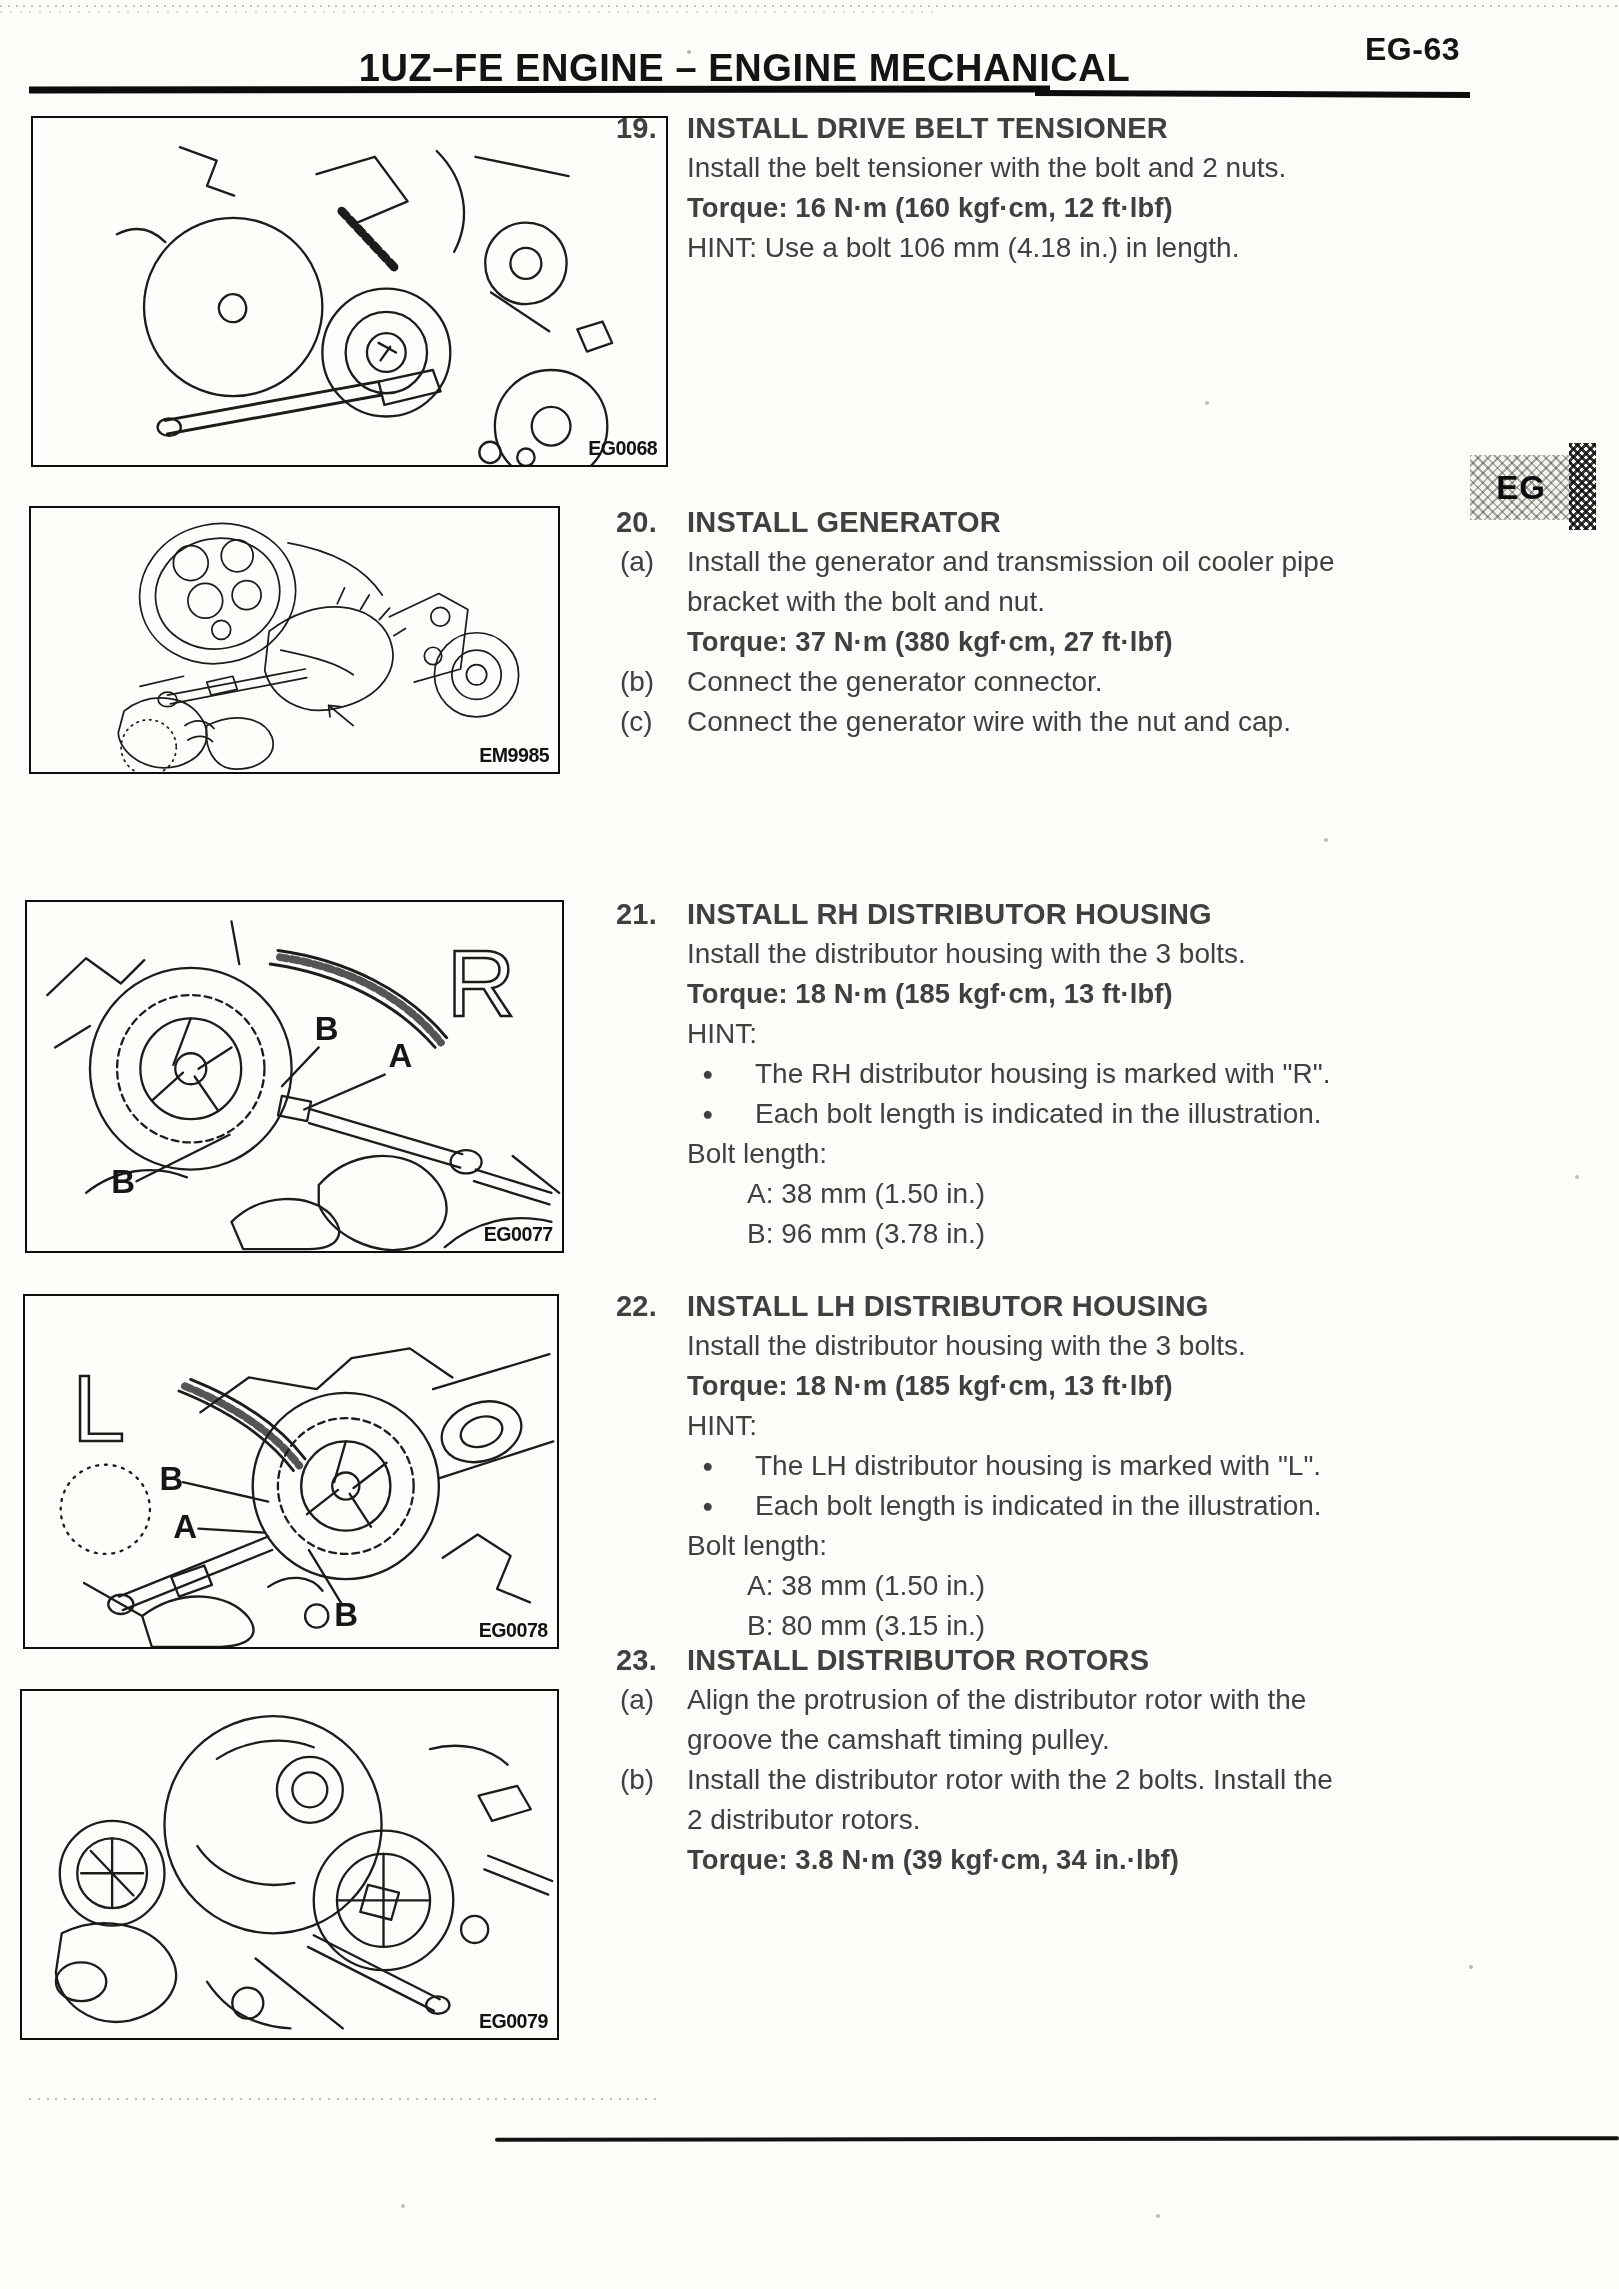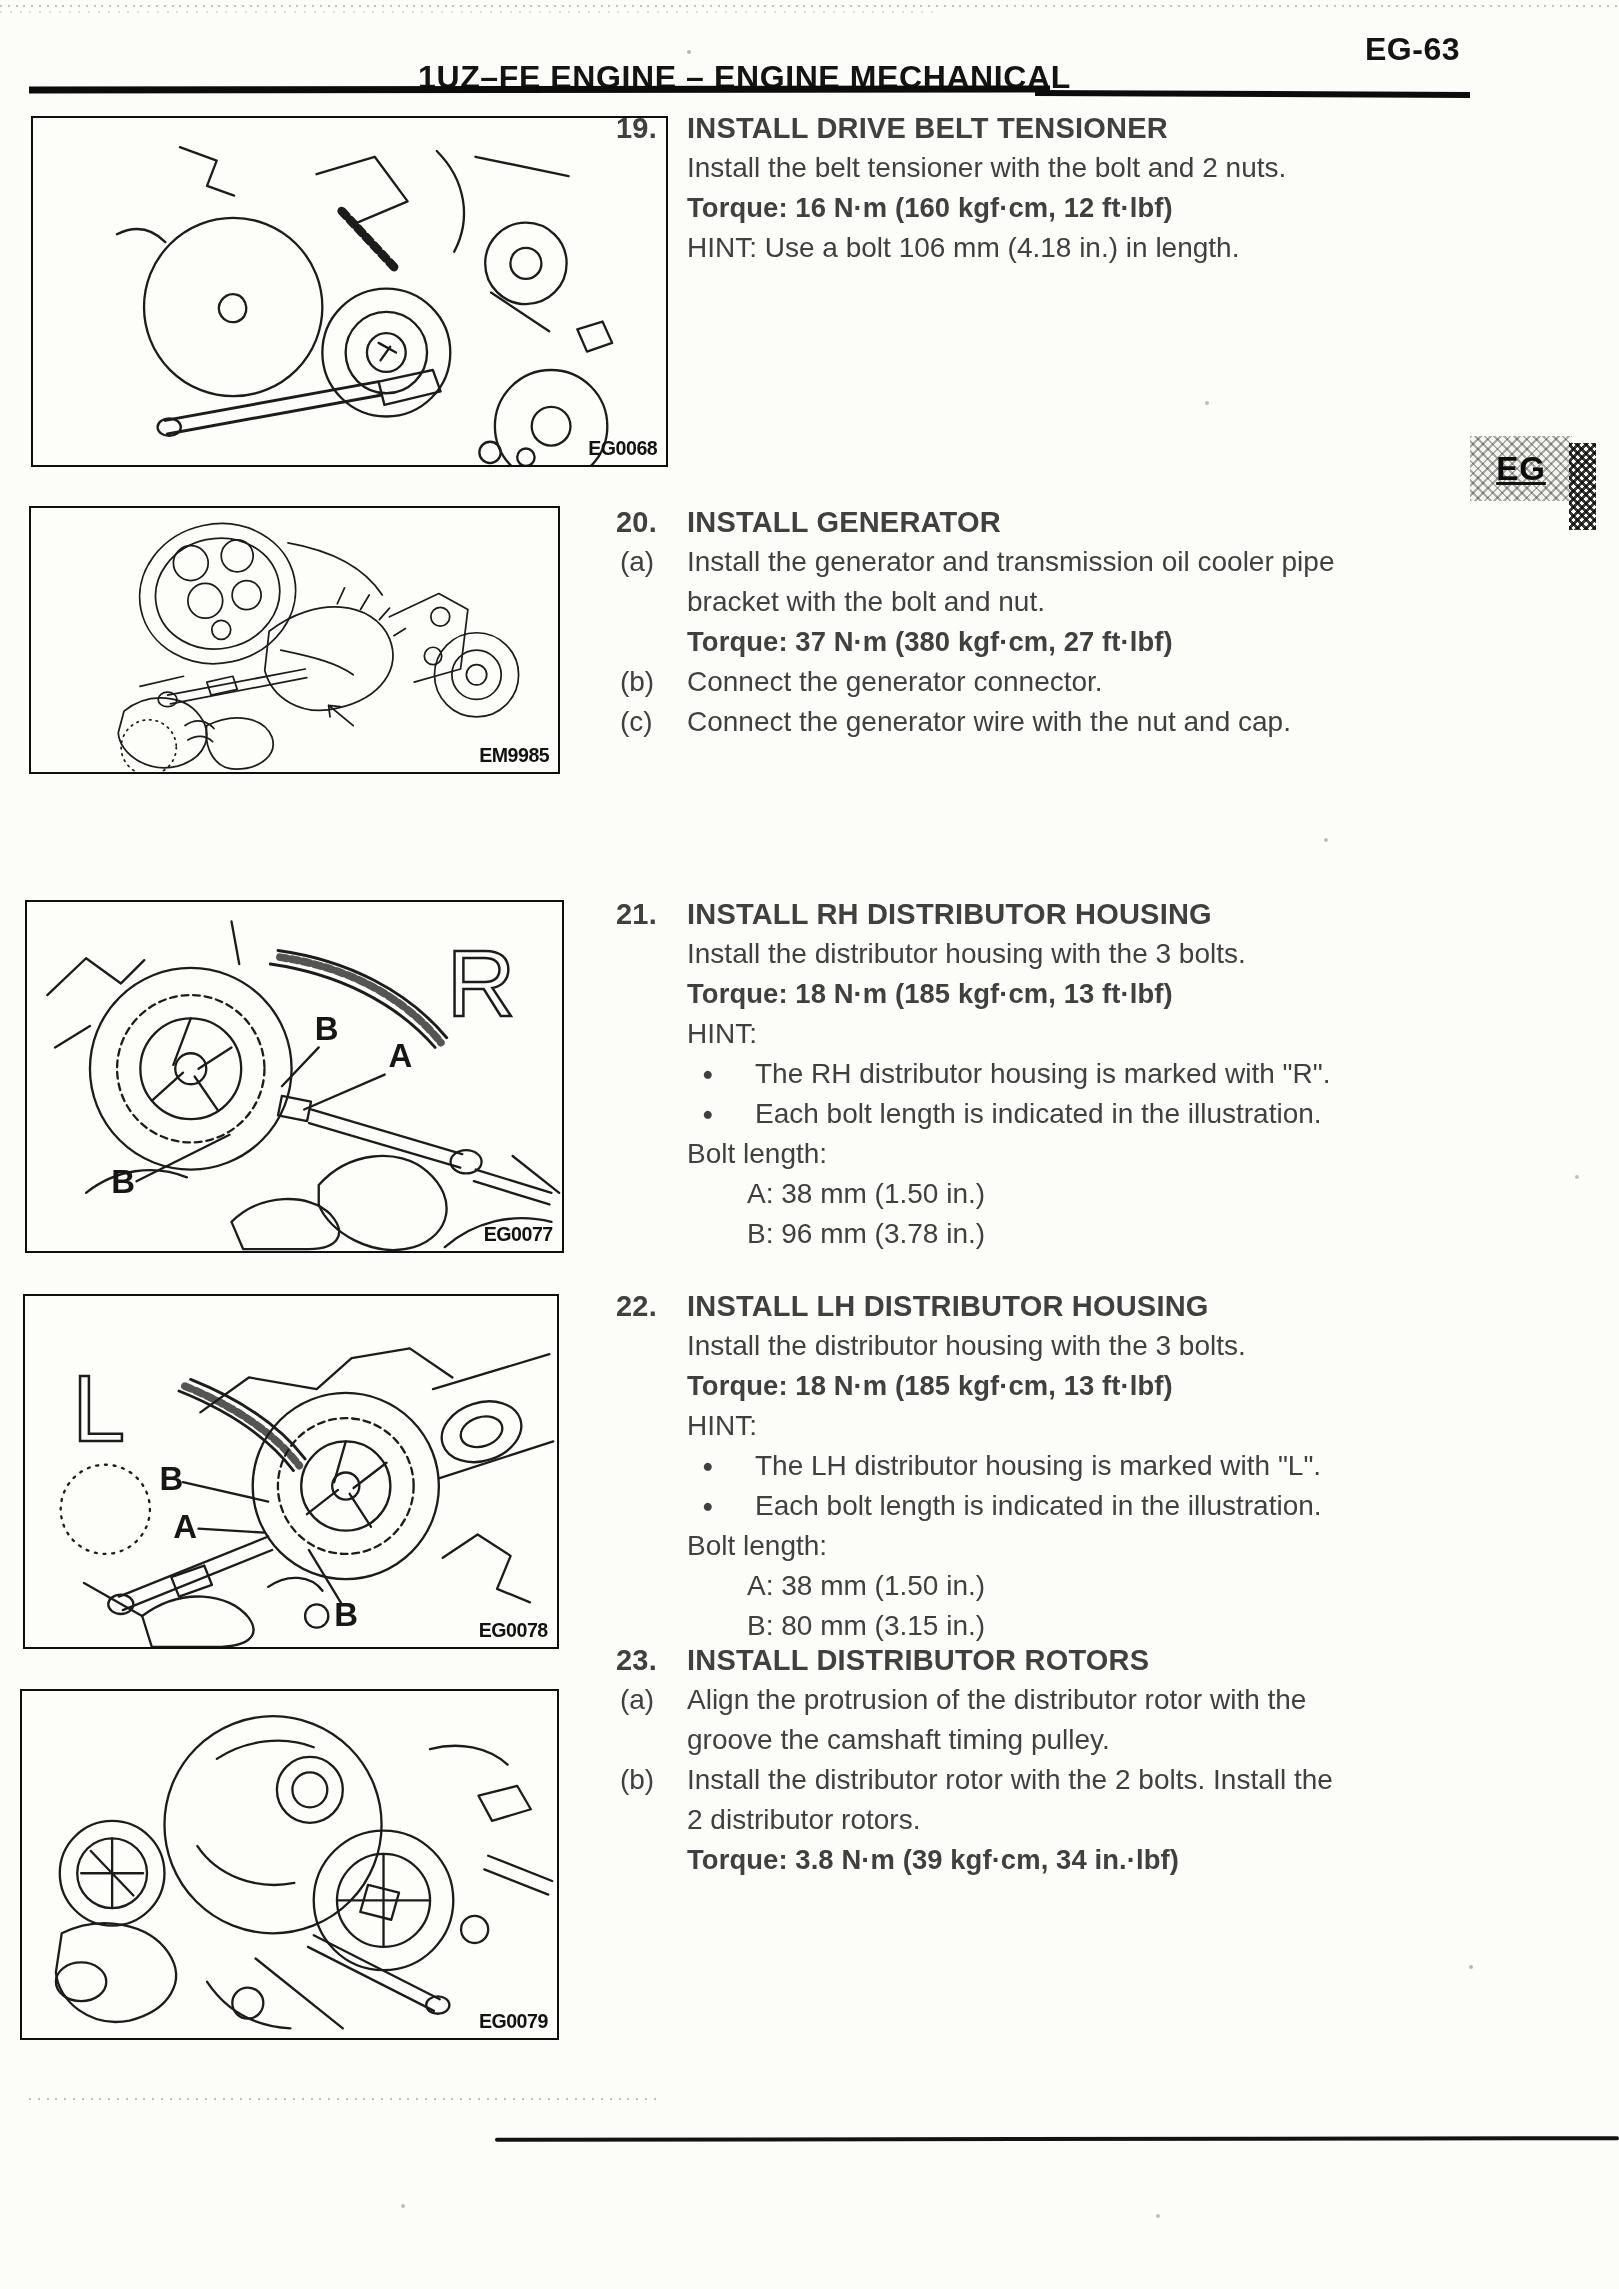--- a/index.html
+++ b/index.html
@@ -17,31 +17,31 @@
     background:repeating-linear-gradient(90deg,#8a8a8a 0 2px,transparent 2px 8.8px);opacity:.55;}
   .bottom-line{position:absolute;left:495px;top:2137px;width:1124px;height:3.9px;
     background:#131313;transform:rotate(-0.08deg);border-radius:2px;}
   .speckles{position:absolute;left:0;top:0;width:2px;height:2px;background:transparent;border-radius:50%;
     box-shadow:206px 333px 0 1px #9b9b98, 1206px 402px 0 1px #a3a3a0, 887px 1470px 0 1px #9b9b98,
       402px 2205px 0 1px #a3a3a0, 1470px 1966px 0 1px #9b9b98, 94px 1231px 0 1px #a7a7a4,
       1325px 839px 0 1px #a3a3a0, 688px 51px 0 1px #9b9b98, 1576px 1176px 0 1px #a7a7a4,
       255px 1921px 0 1px #a3a3a0, 1157px 2215px 0 1px #a7a7a4, 59px 686px 0 1px #a7a7a4;opacity:.7;}
   
   .header-title{position:absolute;top:47px;left:29px;width:1431px;text-align:center;
-    font-size:32px;font-weight:700;letter-spacing:0.6px;white-space:nowrap;margin-top:12px;}
+    font-size:38px;font-weight:700;letter-spacing:0.6px;white-space:nowrap;}
   .page-num{position:absolute;top:31px;left:1313px;width:147px;text-align:right;
     font-size:32px;font-weight:700;letter-spacing:0.5px;}
   .rule1{position:absolute;left:29px;top:86px;width:1021px;height:6.9px;background:#0c0c0c;transform:rotate(-0.05deg);}
   .rule2{position:absolute;left:1035px;top:91px;width:435px;height:5.9px;background:#0c0c0c;transform:rotate(0.28deg);}
   
-  .eg-tab{position:absolute;left:1470px;top:436px;width:102px;height:65px;
+  .eg-tab{position:absolute;left:1470px;top:455px;width:102px;height:65px;
     background:
       repeating-linear-gradient(45deg,rgba(25,25,25,.34) 0 2px,transparent 2px 6.9px),
       repeating-linear-gradient(135deg,rgba(25,25,25,.34) 0 2px,transparent 2px 6.9px),#f4f4ef;
-    display:flex;align-items:center;justify-content:center;text-decoration:underline;}
+    display:flex;align-items:center;justify-content:center;}
   .eg-tab-label{font-size:33px;font-weight:700;color:#0d0d0d;letter-spacing:1px;}
   .eg-tab-edge{position:absolute;left:1569px;top:443px;width:26.5px;height:87px;
     background:
       repeating-linear-gradient(45deg,rgba(10,10,10,.8) 0 2.9px,transparent 2.9px 5.9px),
       repeating-linear-gradient(135deg,rgba(10,10,10,.8) 0 2.9px,transparent 2.9px 5.9px);}
   
   .figbox{position:absolute;border:2.9px solid #0e0e0e;background:#fdfdfa;box-sizing:border-box;}
   .figbox svg{position:absolute;left:0;top:0;width:100%;height:100%;}
   .figcode{position:absolute;right:8.8px;bottom:4.9px;font-size:19.6px;font-weight:700;
     letter-spacing:-0.5px;color:#121212;}

